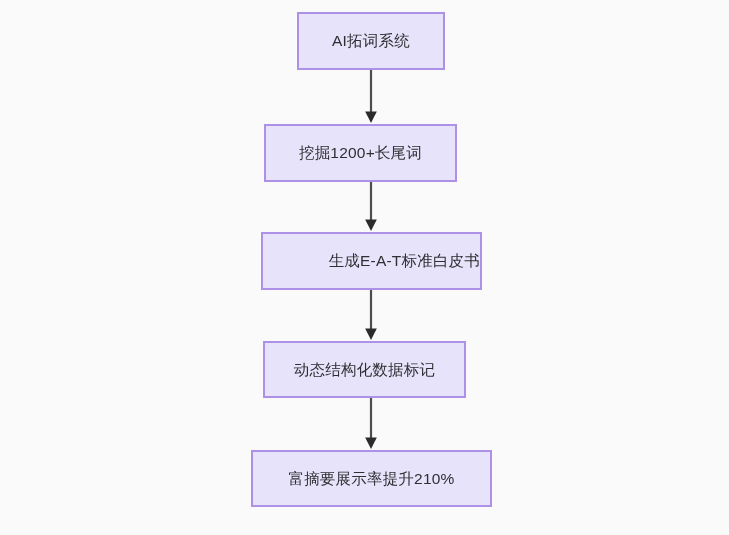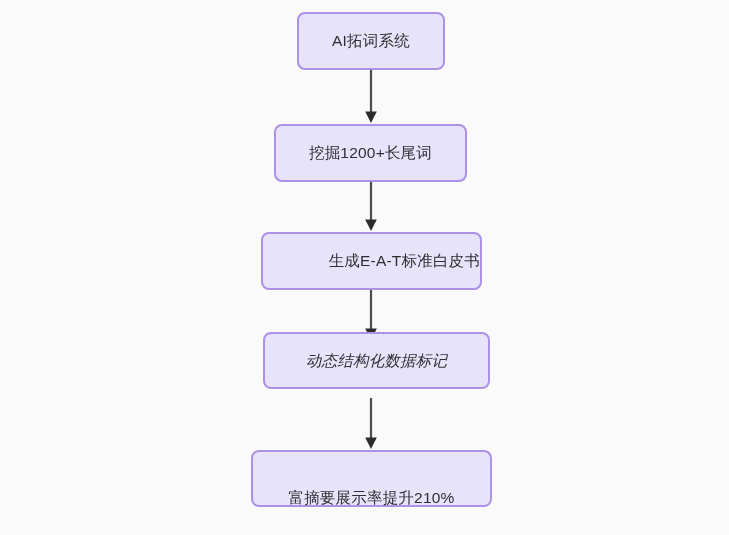--- a/index.html
+++ b/index.html
@@ -16,21 +16,21 @@
   #flow-canvas {
     position: relative;
     width: 729px;
     height: 535px;
   }
   .node {
     position: absolute;
     box-sizing: border-box;
     background: #e7e3fa;
     border: 2px solid #ac91e6;
-    border-radius: 8px;
+    border-radius: 0;
     display: flex;
     align-items: center;
     justify-content: center;
     color: #2f2f33;
     font-size: 15.5px;
     letter-spacing: 0.2px;
     white-space: nowrap;
   }
   .node-label {
     display: block;
@@ -75,29 +75,29 @@
     <svg width="20" height="52" viewBox="0 0 20 52" aria-hidden="true">
       <line x1="10" y1="0" x2="10" y2="42" stroke="#4d4d4d" stroke-width="2.2"></line>
       <polygon points="10,51 4.2,39.5 15.8,39.5" fill="#2b2b2b"></polygon>
     </svg>
   </div>
 
   <div class="node" style="left:297px; top:12px; width:148px; height:58px;">
     <span class="node-label">AI拓词系统</span>
   </div>
 
-  <div class="node" style="left:274px; top:124px; width:193px; height:58px;">
+  <div class="node" style="left:264px; top:124px; width:193px; height:58px;">
     <span class="node-label">挖掘1200+长尾词</span>
   </div>
 
   <div class="node" style="left:261px; top:232px; width:221px; height:58px;justify-content:flex-end;">
     <span class="node-label">生成E-A-T标准白皮书</span>
   </div>
 
-  <div class="node" style="left:263px; top:332px; width:227px; height:57px;font-style:italic;">
+  <div class="node" style="left:263px; top:341px; width:203px; height:57px;">
     <span class="node-label">动态结构化数据标记</span>
   </div>
 
-  <div class="node" style="left:251px; top:450px; width:241px; height:57px;align-items:flex-end;">
+  <div class="node" style="left:251px; top:450px; width:241px; height:57px;">
     <span class="node-label">富摘要展示率提升210%</span>
   </div>
 
 </div>
 
 </body></html>

